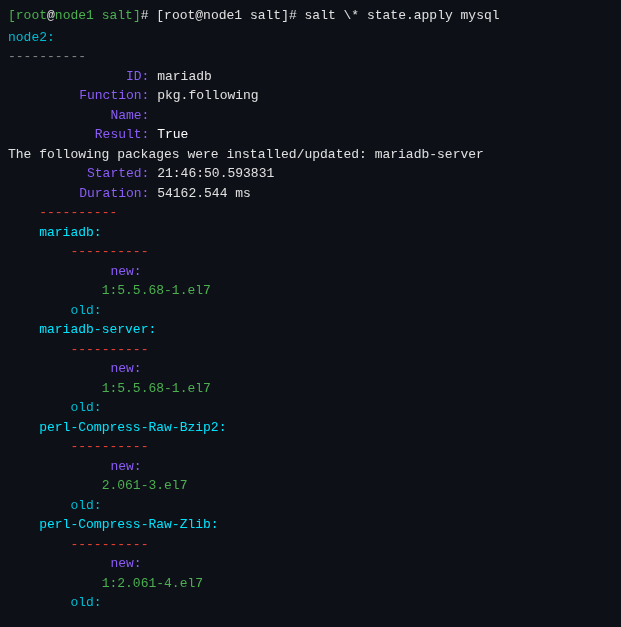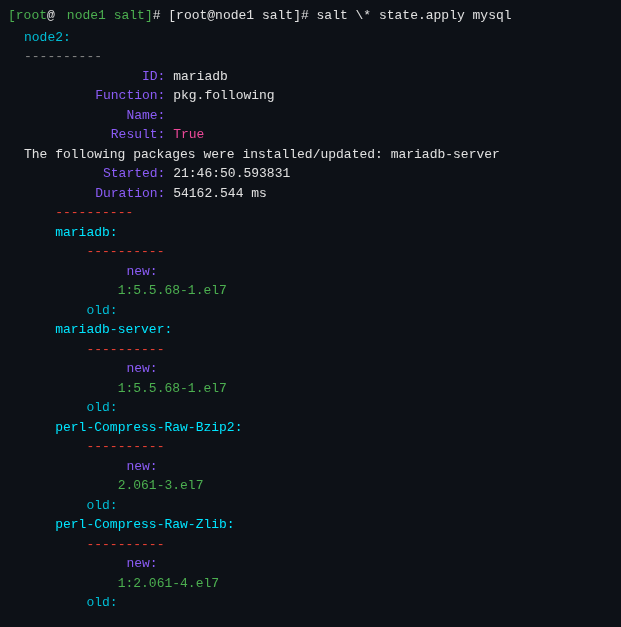--- a/index.html
+++ b/index.html
@@ -14,36 +14,36 @@
     }
     .terminal {
       padding: 4px 0;
       width: 621px;
       min-height: 627px;
     }
     .line {
       display: flex;
       white-space: pre;
       line-height: 1.5;
-      padding: 0 24px;
+      padding: 0 8px;
     }
     .white { color: #e0e0e0; }
     .prompt-line {
       color: #e0e0e0;
       padding: 2px 8px;
     }
     .prompt-bracket { color: #4caf50; }
     .prompt-user { color: #4caf50; }
-    .prompt-host { color: #4caf50; padding-left: 12px; }
+    .prompt-host { color: #4caf50; }
     .prompt-path { color: #4caf50; }
     .node-label { color: #00bcd4; }
     .separator { color: #888; }
     .key { color: #8b5cf6; margin-left: 40px; }
     .value-white { color: #e0e0e0; }
-    .value-green { color: #ec4899; text-align: center; }
+    .value-green { color: #ffffff; text-align: center; }
     .dash-red { color: #f44336; }
     .pkg-name { color: #00e5ff; }
     .new-val { color: #4caf50; }
     .old-label { color: #00bcd4; }
   </style>
 </head>
 <body>
 
 <div class="terminal">
 

